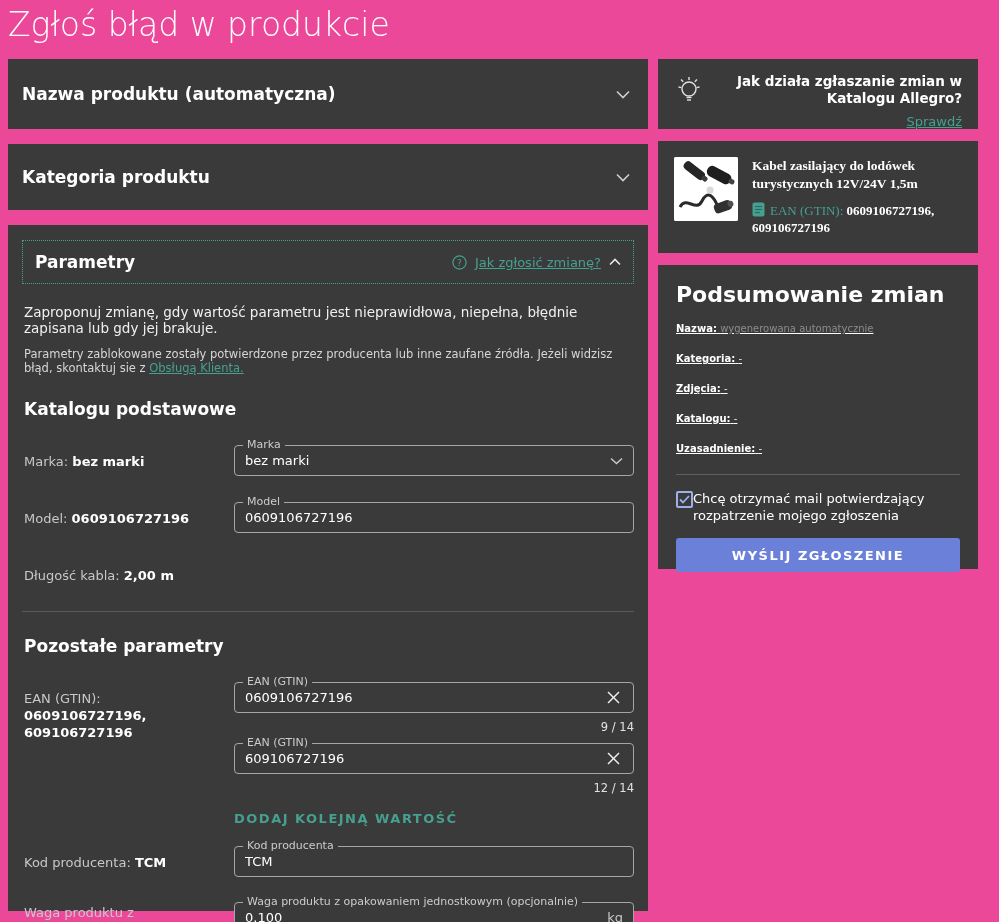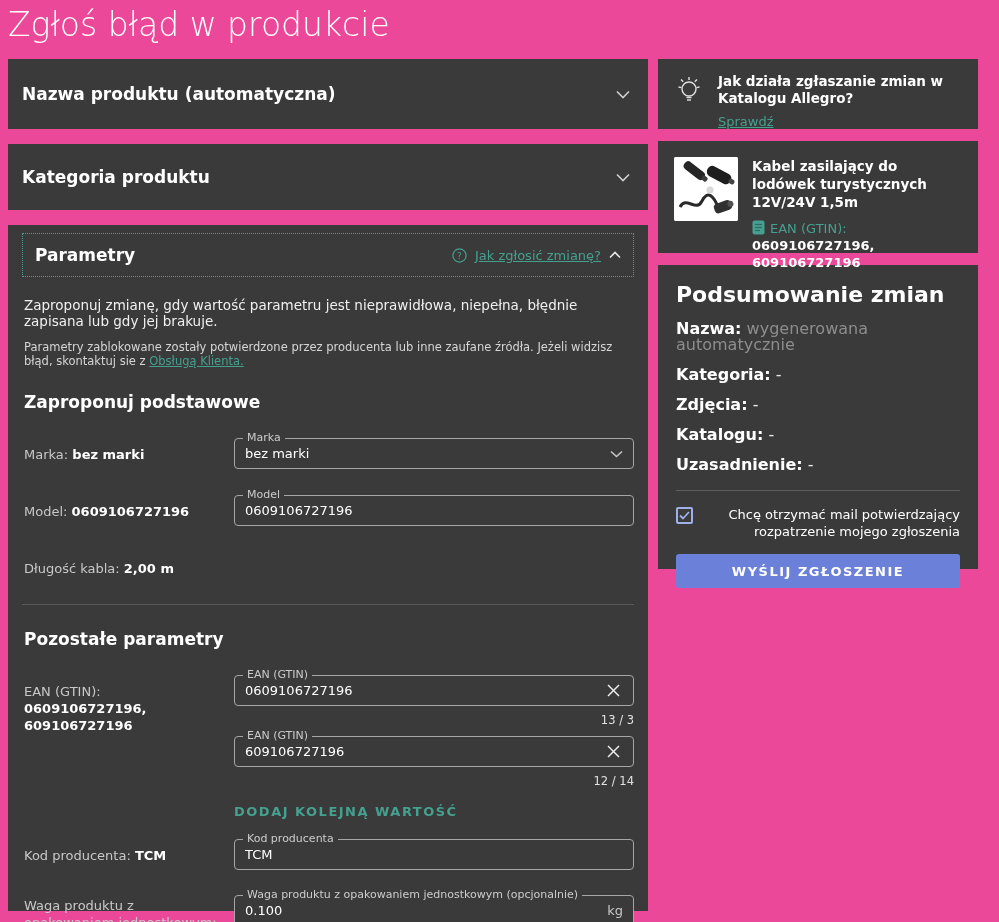--- a/index.html
+++ b/index.html
@@ -20,21 +20,21 @@
   .col-right{width:320px;}
 
   .panel{background:var(--panel);}
 
   
   .accordion{height:70px;display:flex;align-items:center;justify-content:space-between;padding:0 18px 0 14px;margin-bottom:15px;cursor:pointer;}
   .accordion:nth-of-type(2){height:66px;}
   .accordion h2{margin:0;font-size:17px;font-weight:bold;color:#fff;}
 
   
-  .params{height:686px;padding:8px 14px 0 14px;}
+  .params{height:686px;padding:15px 14px 0 14px;}
   .params-header{border:1px dotted var(--accent);display:flex;align-items:center;justify-content:space-between;padding:11px 12px;}
   .params-header h2{margin:0;font-size:17px;font-weight:bold;color:#fff;}
   .header-right{display:flex;align-items:center;gap:8px;}
   .teal-link{color:var(--accent);text-decoration:underline;font-size:13px;cursor:pointer;}
   .intro{margin:20px 0 0 2px;font-size:13.5px;color:#f0f0f0;}
   .note{margin:11px 0 0 2px;font-size:11.5px;color:#d6d6d6;}
   .note a{font-size:11.5px;}
   h3.sec{margin:24px 0 0 2px;font-size:17px;font-weight:bold;color:#fff;}
 
   .frow{display:flex;align-items:flex-start;margin-top:26px;}
@@ -47,42 +47,42 @@
   .fval,.fin{flex:1;font-size:13px;color:#fff;background:transparent;border:none;outline:none;font-family:inherit;padding:0;}
   .unit{font-size:13px;color:#c9c9c9;margin-left:8px;}
   .clear-btn{width:20px;height:20px;display:flex;align-items:center;justify-content:center;cursor:pointer;margin-left:8px;}
   .counter{text-align:right;font-size:11.5px;color:#e2e2e2;margin-top:7px;}
   .stack + .stack{margin-top:9px;}
   .add-btn{display:inline-block;margin-top:16px;color:var(--accent);font-size:13px;font-weight:bold;letter-spacing:1.5px;cursor:pointer;}
   .divider{border:none;border-top:1px solid #5a5a5a;margin:27px 0 0 0;}
   .cblabel{font-size:13px;color:#fff;}
 
   
-  .help-panel{height:70px;padding:14px 16px;display:flex;gap:14px;margin-bottom:12px;}
+  .help-panel{height:70px;padding:14px 16px;display:flex;gap:14px;margin-bottom:12px;text-align:right;}
   .help-text{font-size:13.5px;}
   .help-q{font-weight:bold;color:#fff;line-height:17px;}
   .help-link{display:inline-block;margin-top:7px;}
 
   .product-card{height:112px;padding:16px;display:flex;gap:14px;margin-bottom:12px;}
   .thumb{width:64px;height:64px;background:#fff;border-radius:2px;flex:0 0 auto;overflow:hidden;}
-  .pc-right{flex:1;}
+  .pc-right{flex:1;font-family:Liberation Serif, serif;}
   .pc-title{font-size:13.5px;font-weight:bold;color:#fff;line-height:18px;margin:0;}
   .pc-ean{margin-top:9px;font-size:13px;line-height:17px;}
   .pc-ean .lbl{color:var(--accent);}
   .pc-ean b{color:#fff;}
   .doc-icon{display:inline-block;vertical-align:-2px;margin-right:5px;}
 
   .summary{height:304px;padding:15px 18px;}
   .summary h2{margin:2px 0 0 0;font-size:22px;font-weight:bold;color:#fff;}
-  .sum-item{margin-top:14px;font-size:16px;line-height:16px;}
+  .sum-item{margin-top:14px;font-size:10px;line-height:16px;text-decoration:underline;}
   .sum-item b{color:#fff;}
   .sum-item .muted{color:#8d8d8d;}
   .sum-item .val{color:#e8e8e8;}
   .sum-div{border:none;border-top:1px solid #5f5f5f;margin:17px 0 0 0;}
-  .optin{display:flex;gap:0;margin-top:15px;cursor:pointer;text-align:right;}
+  .optin{display:flex;gap:0;margin-top:15px;cursor:pointer;}
   .cbbox-checked{width:17px;height:17px;border:2px solid var(--checkbox_check);border-radius:2px;flex:0 0 auto;display:flex;align-items:center;justify-content:center;margin-top:1px;}
   .optin .cblabel{font-size:13px;line-height:17px;}
   .submit-btn{display:block;width:100%;margin-top:14px;height:34px;background:var(--button);color:#fff;border:none;border-radius:3px;font-family:inherit;font-size:13px;font-weight:bold;letter-spacing:1.5px;cursor:pointer;}
 
   svg{display:block;}
 </style>
 </head>
 <body>
 
 <div id="app">
@@ -130,21 +130,21 @@
             </span>
           </div>
         </div>
 
         <p class="intro">Zaproponuj zmianę, gdy wartość parametru jest nieprawidłowa, niepełna, błędnie zapisana lub gdy jej brakuje.</p>
         <p class="note">
           <span>Parametry zablokowane zostały potwierdzone przez producenta lub inne zaufane źródła. Jeżeli widzisz błąd, skontaktuj sie z</span>
           <a class="teal-link">Obsługą Klienta.</a>
         </p>
 
-        <h3 class="sec">Zaproponuj podstawowe</h3>
+        <h3 class="sec">Katalogu podstawowe</h3>
 
         <div class="frow">
           <div class="flabel">
             <span>Marka:</span>
             <b>bez marki</b>
           </div>
           <div class="fctrl">
             <div class="ffield">
               <span class="legend">Marka</span>
               <span class="fval">bez marki</span>
@@ -191,21 +191,21 @@
               <div class="ffield">
                 <span class="legend">EAN (GTIN)</span>
                 <input class="fin" value="0609106727196" style="">
                 <span class="clear-btn">
                   <svg width="15" height="15" viewBox="0 0 15 15">
                       <line x1="2" y1="2" x2="13" y2="13" stroke="#f0f0f0" stroke-width="1.4"></line>
                       <line x1="13" y1="2" x2="2" y2="13" stroke="#f0f0f0" stroke-width="1.4"></line>
                     </svg>
                 </span>
               </div>
-              <div class="counter">13 / 3</div>
+              <div class="counter">9 / 14</div>
             </div>
             <div class="stack">
               <div class="ffield">
                 <span class="legend">EAN (GTIN)</span>
                 <input class="fin" value="609106727196" style="">
                 <span class="clear-btn">
                   <svg width="15" height="15" viewBox="0 0 15 15">
                       <line x1="2" y1="2" x2="13" y2="13" stroke="#f0f0f0" stroke-width="1.4"></line>
                       <line x1="13" y1="2" x2="2" y2="13" stroke="#f0f0f0" stroke-width="1.4"></line>
                     </svg>

